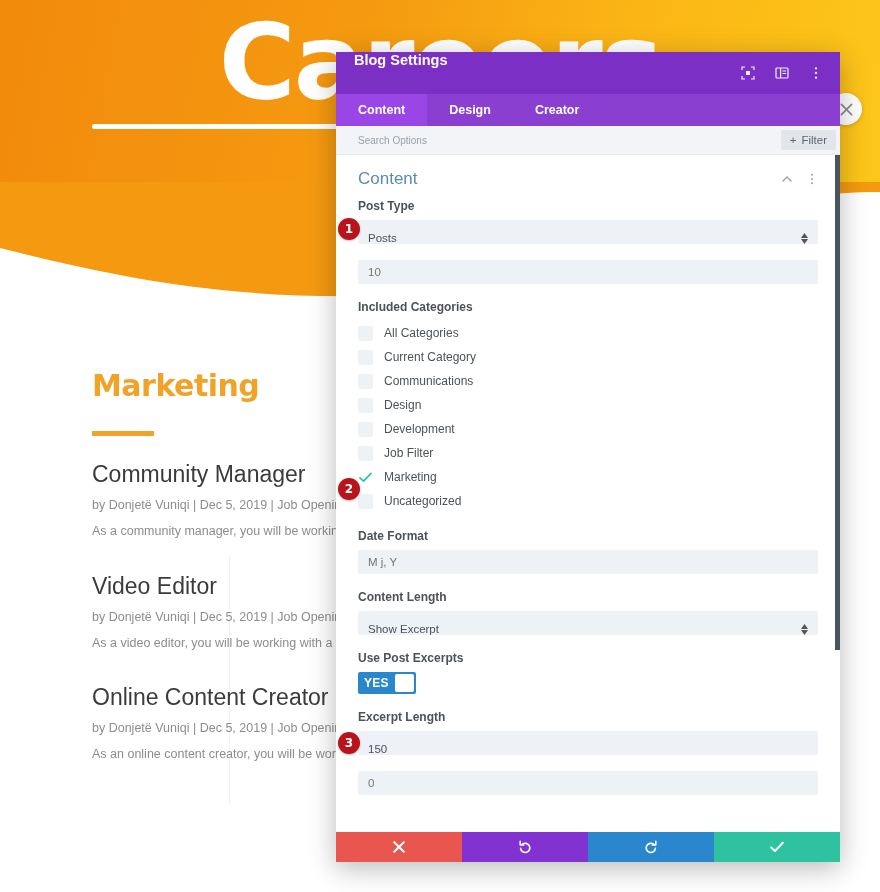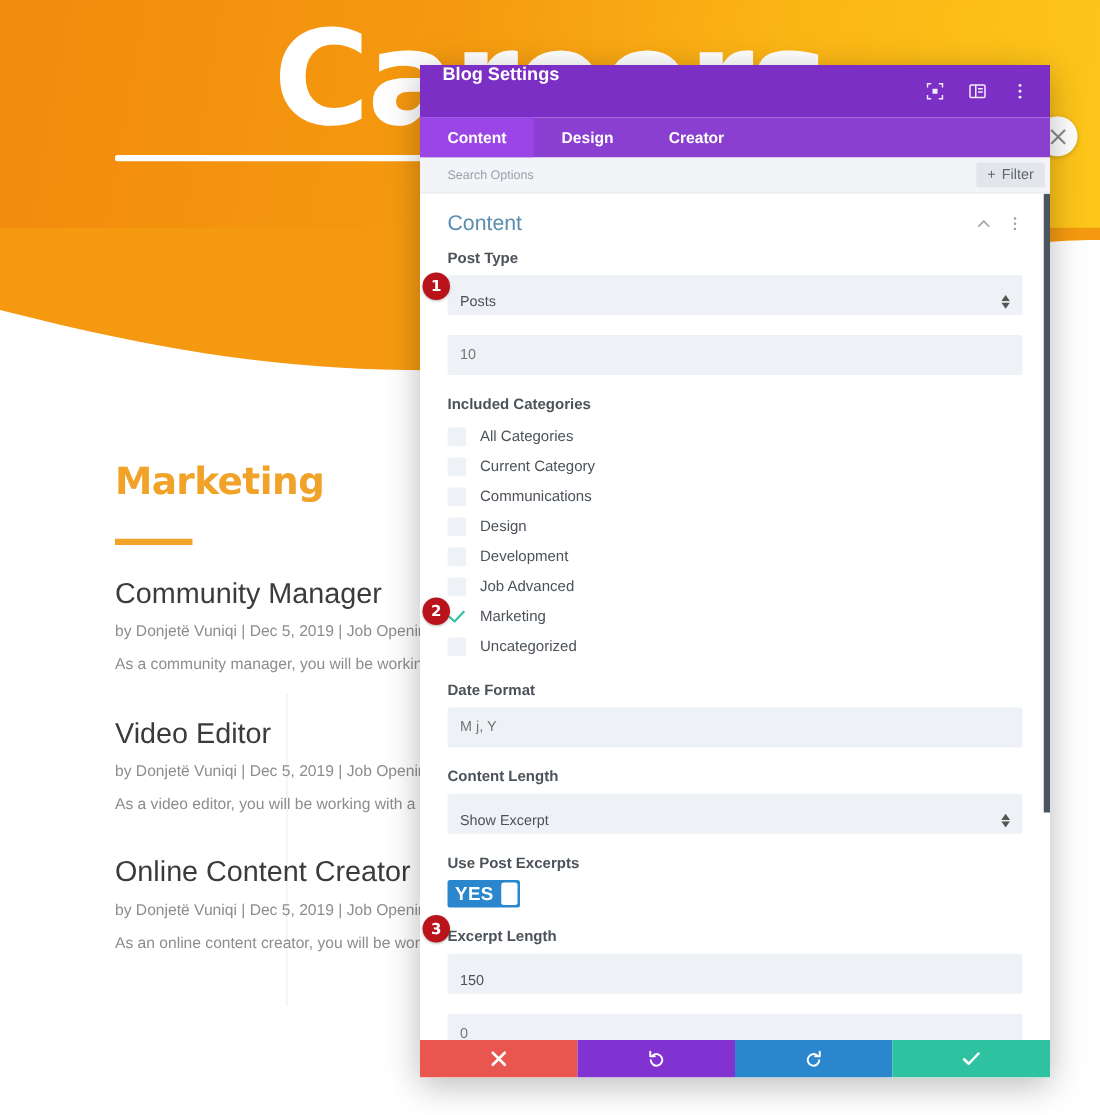--- a/index.html
+++ b/index.html
@@ -102,43 +102,43 @@
     display:flex; align-items:center; padding:14px 0 10px 0;
   }
   .sec-title { font-size:17px; color:#5b8cb0; flex:1; font-weight:400; }
   .sec-ctl { display:flex; align-items:center; gap:13px; color:#9aa1ab; }
   .sec-ctl svg { width:12px; height:12px; display:block; }
 
   .field { margin-bottom:16px; }
   .f-label { font-size:12px; font-weight:700; color:#4c5259; margin-bottom:7px; }
   .f-input, .f-select {
     width:100%; height:24px; background:#eef1f5; border:0; border-radius:2px;
-    font-size:11.5px; color:#4c5259; padding:16px 10px;
+    font-size:11.5px; color:#4c5259; padding:0 10px;
     font-family:inherit; outline:none;
-    display:flex; align-items:flex-start;
+    display:flex; align-items:flex-end;
   }
   .f-select { justify-content:space-between; }
   .spin { display:flex; flex-direction:column; align-items:center; gap:1px; color:#555; }
   .spin svg { width:7px; height:5px; display:block; }
 
   .cat-list { margin-top:2px; }
   .cat-row { display:flex; align-items:center; height:24px; gap:11px; }
   .cb {
     width:15px; height:15px; background:#eef1f5; border-radius:2px; flex:0 0 15px;
     display:flex; align-items:center; justify-content:center;
   }
   .cb.checked { background:transparent; }
   .cb.checked svg { width:13px; height:11px; }
   .cat-label { font-size:12px; color:#4c5259; }
 
   .toggle {
     width:58px; height:22px; background:#2b87cd; border-radius:2px;
     display:flex; align-items:center; padding:2px;
   }
-  .toggle .t-txt { color:#fff; font-size:15px; font-weight:700; padding:0 6px 0 4px; letter-spacing:.3px;text-align:center; }
+  .toggle .t-txt { color:#fff; font-size:12px; font-weight:700; padding:0 6px 0 4px; letter-spacing:.3px;text-align:center; }
   .toggle .knob { width:26px; height:18px; background:#fff; border-radius:2px; }
 
   .m-footer { flex:0 0 30px; height:30px; display:flex; }
   .fbtn { flex:1; display:flex; align-items:center; justify-content:center; }
   .fbtn svg { width:14px; height:14px; }
   .fbtn.cancel { background:#e8564f; }
   .fbtn.undo   { background:#8132d1; }
   .fbtn.redo   { background:#2b87cd; }
   .fbtn.save   { background:#2ec2a0; }
 
@@ -301,21 +301,21 @@
             <div class="cat-row">
               <span class="cb"></span>
               <span class="cat-label">Design</span>
             </div>
             <div class="cat-row">
               <span class="cb"></span>
               <span class="cat-label">Development</span>
             </div>
             <div class="cat-row">
               <span class="cb"></span>
-              <span class="cat-label">Job Advanced</span>
+              <span class="cat-label">Job Filter</span>
             </div>
             <div class="cat-row">
               <span class="cb checked">
                 <svg viewBox="0 0 13 11" fill="none" stroke="#2ec2a0" stroke-width="1.7" stroke-linecap="round" stroke-linejoin="round">
                   <path d="M1,5.8 L4.6,9.2 L12,1.4"></path>
                 </svg>
               </span>
               <span class="cat-label">Marketing</span>
             </div>
             <div class="cat-row">

